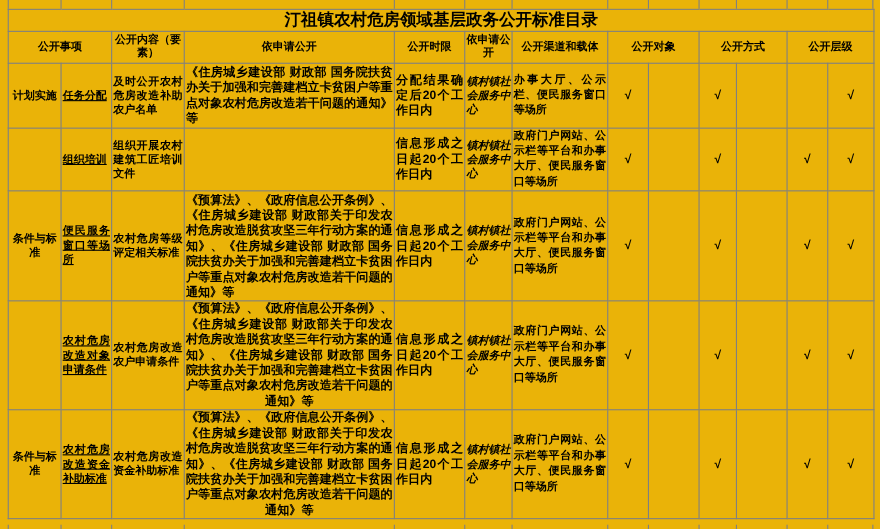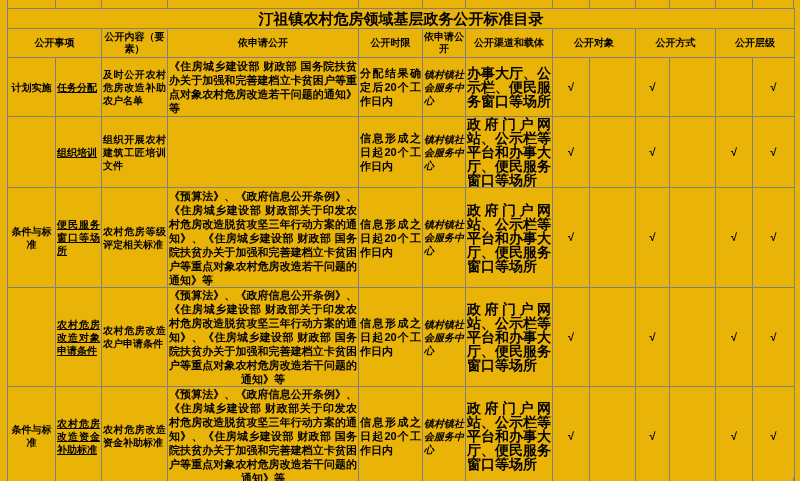--- a/index.html
+++ b/index.html
@@ -32,21 +32,21 @@
   th{font-size:10px;text-align:center;font-weight:bold;line-height:12px;padding:0;}
 
   td{font-size:10px;line-height:13px;}
   td.c1{text-align:center;}
   td.c2{text-align:justify;text-align-last:left;text-decoration:underline;}
   td.c3{text-align:justify;text-align-last:left;}
   td.c4{font-size:11px;line-height:14px;text-align:justify;text-align-last:left;padding:0 1px;}
   td.c4.last-center{text-align-last:center;}
   td.c5{font-size:11px;line-height:14px;text-align:justify;text-align-last:left;}
   td.c6{text-align:justify;text-align-last:left;padding:0;font-style:italic;}
-  td.c7{font-size:14px;line-height:14px;text-align:justify;text-align-last:left;}
+  td.c7{font-size:10px;line-height:14px;text-align:justify;text-align-last:left;}
   td.chk{text-align:center;font-size:11px;}
 </style>
 </head>
 <body>
 
 <div id="stage">
 
   <div class="stub-strip top">
     <span class="stub" style="left:0"></span>
       <span class="stub" style="left:48px"></span>

